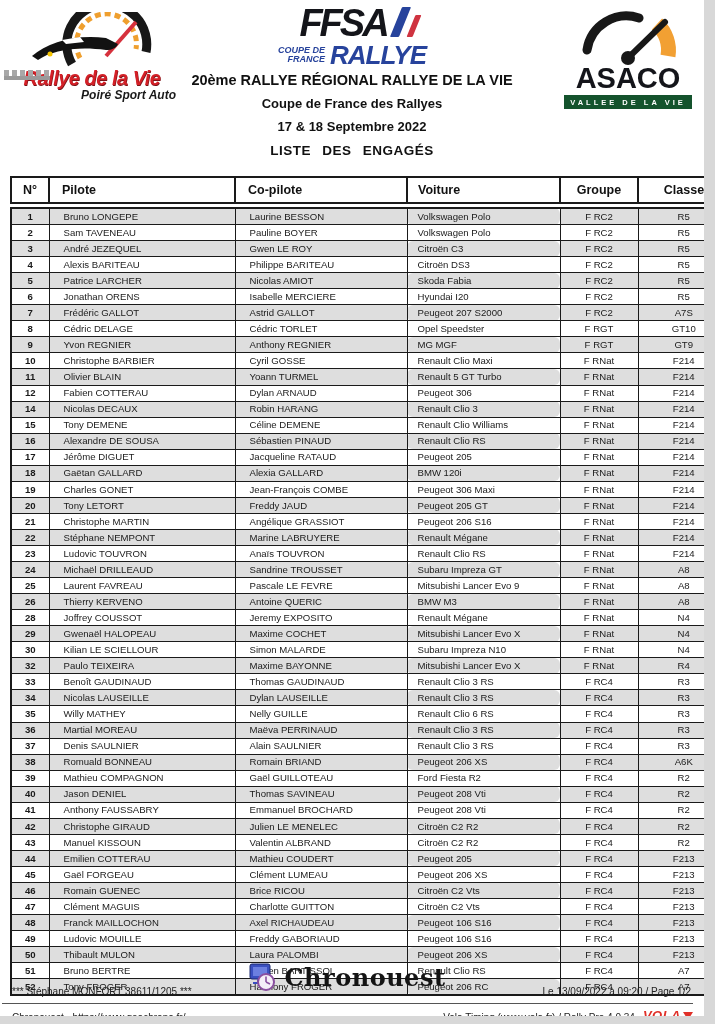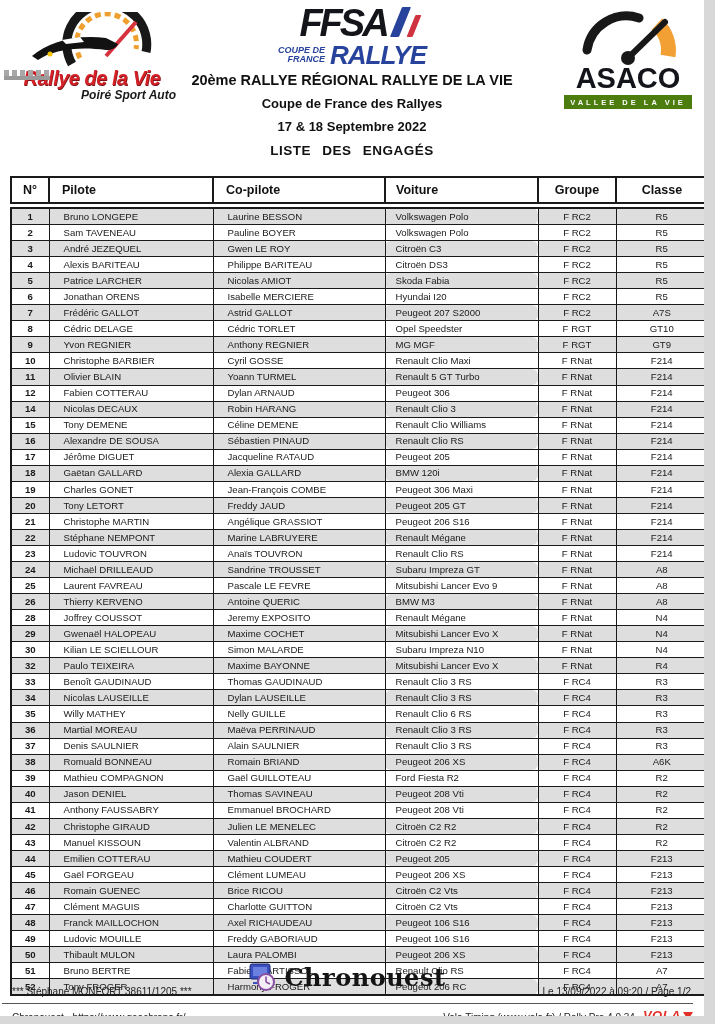--- a/index.html
+++ b/index.html
@@ -23,32 +23,32 @@
   .coupe-row{display:flex;justify-content:center;align-items:center;gap:5px;margin-top:2px;}
   .coupe-small{font-size:9px;font-weight:700;font-style:italic;color:#27439c;text-align:right;line-height:1.05;letter-spacing:0;}
   .rallye-word{font-size:26px;font-weight:900;font-style:italic;color:#27439c;letter-spacing:-1px;line-height:1;}
   .titles{position:absolute;left:0;right:0;top:66px;text-align:center;color:#111;}
   .title-1{font-size:14.5px;font-weight:700;margin-top:6px;}
   .title-2{font-size:13px;font-weight:700;margin-top:8px;}
   .title-3{font-size:13px;font-weight:700;margin-top:8px;}
   .title-4{font-size:13.5px;font-weight:700;margin-top:9px;word-spacing:7px;letter-spacing:0.5px;}
   .logo-asaco{position:absolute;right:8px;top:10px;width:136px;text-align:center;}
   .asaco-word{font-size:29px;font-weight:900;color:#14151a;letter-spacing:0;line-height:1;margin-top:-6px;}
-  .asaco-banner{margin:2px 4px 0 4px;background:#4d7c0f;color:#fff;font-size:7.5px;font-weight:700;letter-spacing:3px;padding:3px 0 2px 0;white-space:nowrap;}
+  .asaco-banner{margin:2px 4px 0 4px;background:#14532d;color:#fff;font-size:7.5px;font-weight:700;letter-spacing:3px;padding:3px 0 2px 0;white-space:nowrap;}
 
   
   .thead-table,.body-table{position:absolute;left:10px;width:690px;border-collapse:collapse;table-layout:fixed;}
   .thead-table{top:176px;}
   .body-table{top:207px;}
   .thead-table th{border:2px solid #1a1a1a;font-size:12.5px;font-weight:700;color:#111;height:22px;background:#fff;}
   .body-table td{border:1px solid #1a1a1a;font-size:9.6px;color:#1a1a1a;height:13.05px;line-height:1;overflow:hidden;white-space:nowrap;}
   .body-table tr:nth-child(odd) td{background:#dedede;}
   .body-table{border:2px solid #1a1a1a;}
   .c0{width:38px;text-align:center;}
-  .c1{width:164px;text-align:left;padding-left:12px;}
+  .c1{width:186px;text-align:left;padding-left:12px;}
   .c2{width:172px;text-align:left;padding-left:12px;}
   .c3{width:153px;text-align:left;padding-left:10px;border-radius:6px;}
   .c4{width:78px;text-align:center;}
   .c5{width:92px;text-align:center;}
   .body-table td.c0{font-weight:700;}
   .body-table td.c1,.body-table td.c2{padding-left:14px;}
 
   
   .footer{position:absolute;left:0;right:11px;top:962px;}
   .credit-left{position:absolute;left:12px;top:24px;font-size:10px;color:#222;}

